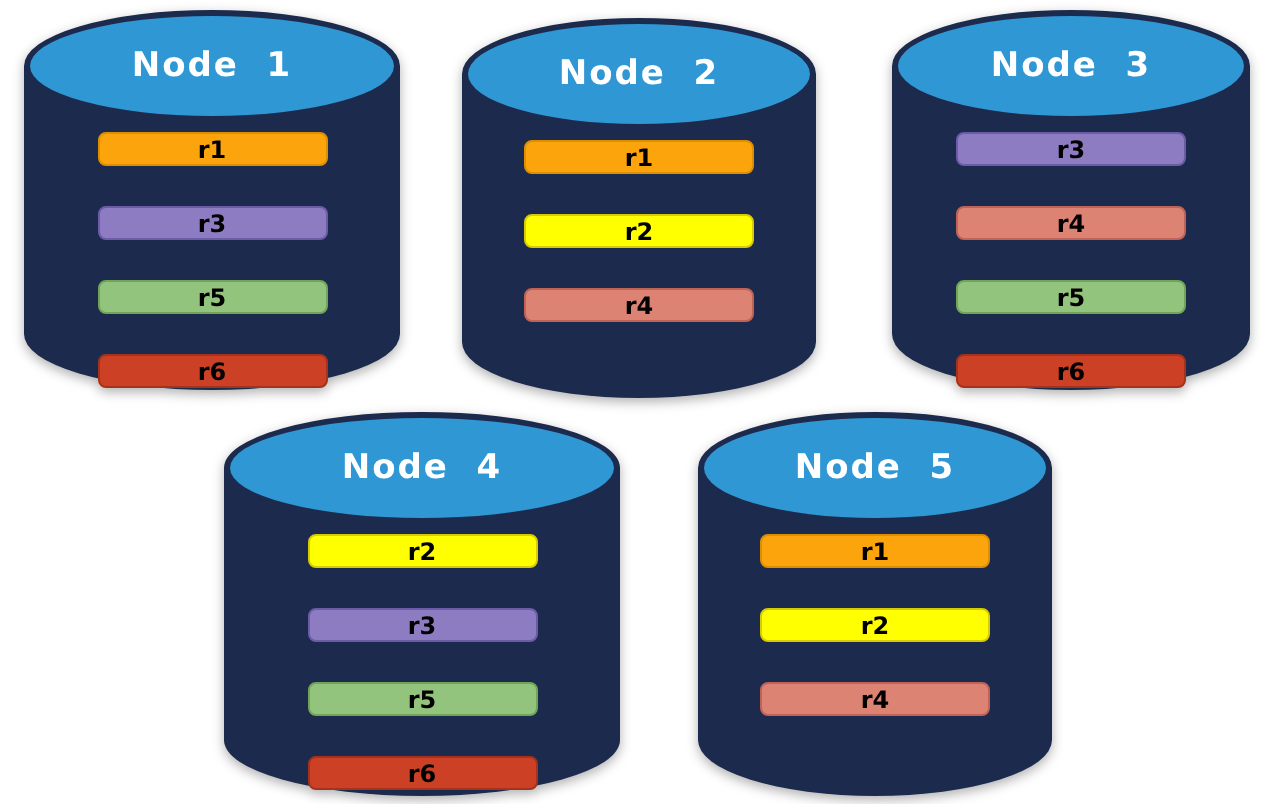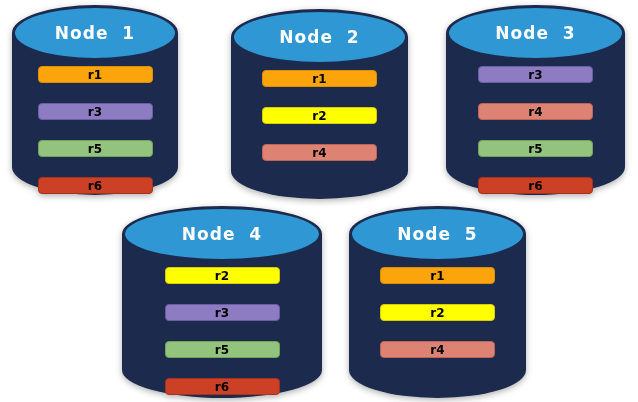--- a/index.html
+++ b/index.html
@@ -59,21 +59,21 @@
     font-size: 12px;
     font-weight: bold;
     line-height: 1;
   }
 </style>
 </head>
 <body>
 
 <div class="canvas">
 
-  <div class="node" style="left:12px; top:5px; width:166px; height:190px;">
+  <div class="node" style="left:12px; top:5px; width:188px; height:190px;">
     <div class="cyl-body" style="background-color: rgb(28, 43, 77);"></div>
     <div class="cyl-top" style="background-color: rgb(47, 151, 212); border-color: rgb(28, 43, 77);">
       <div class="node-title" style="color: rgb(255, 255, 255);">Node  1</div>
     </div>
     <div class="bars">
       <div class="bar" style="background-color: rgb(251, 164, 11); border-color: rgb(222, 143, 0); color: rgb(0, 0, 0);">r1</div>
       <div class="bar" style="background-color: rgb(142, 124, 195); border-color: rgb(108, 92, 168); color: rgb(0, 0, 0);">r3</div>
       <div class="bar" style="background-color: rgb(147, 196, 125); border-color: rgb(113, 164, 87); color: rgb(0, 0, 0);">r5</div>
       <div class="bar" style="background-color: rgb(204, 65, 37); border-color: rgb(165, 51, 27); color: rgb(0, 0, 0);">r6</div>
     </div>
@@ -97,21 +97,21 @@
       <div class="node-title" style="color: rgb(255, 255, 255);">Node  3</div>
     </div>
     <div class="bars">
       <div class="bar" style="background-color: rgb(142, 124, 195); border-color: rgb(108, 92, 168); color: rgb(0, 0, 0);">r3</div>
       <div class="bar" style="background-color: rgb(221, 131, 116); border-color: rgb(190, 99, 85); color: rgb(0, 0, 0);">r4</div>
       <div class="bar" style="background-color: rgb(147, 196, 125); border-color: rgb(113, 164, 87); color: rgb(0, 0, 0);">r5</div>
       <div class="bar" style="background-color: rgb(204, 65, 37); border-color: rgb(165, 51, 27); color: rgb(0, 0, 0);">r6</div>
     </div>
   </div>
 
-  <div class="node" style="left:122px; top:206px; width:200px; height:192px;">
+  <div class="node" style="left:112px; top:206px; width:178px; height:192px;padding-left:20px;">
     <div class="cyl-body" style="background-color: rgb(28, 43, 77);"></div>
     <div class="cyl-top" style="background-color: rgb(47, 151, 212); border-color: rgb(28, 43, 77);">
       <div class="node-title" style="color: rgb(255, 255, 255);">Node  4</div>
     </div>
     <div class="bars">
       <div class="bar" style="background-color: rgb(255, 255, 0); border-color: rgb(216, 203, 0); color: rgb(0, 0, 0);">r2</div>
       <div class="bar" style="background-color: rgb(142, 124, 195); border-color: rgb(108, 92, 168); color: rgb(0, 0, 0);">r3</div>
       <div class="bar" style="background-color: rgb(147, 196, 125); border-color: rgb(113, 164, 87); color: rgb(0, 0, 0);">r5</div>
       <div class="bar" style="background-color: rgb(204, 65, 37); border-color: rgb(165, 51, 27); color: rgb(0, 0, 0);">r6</div>
     </div>

